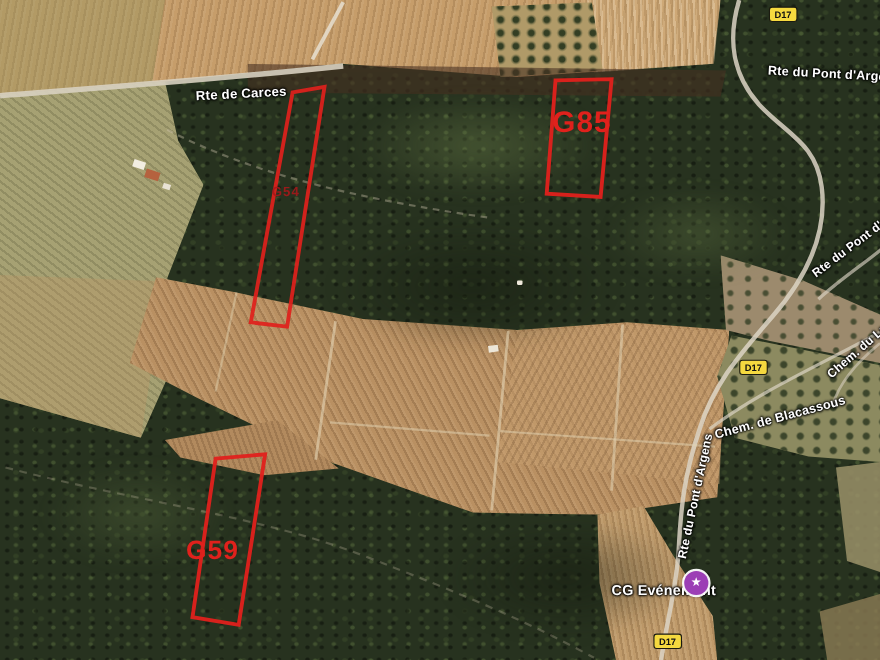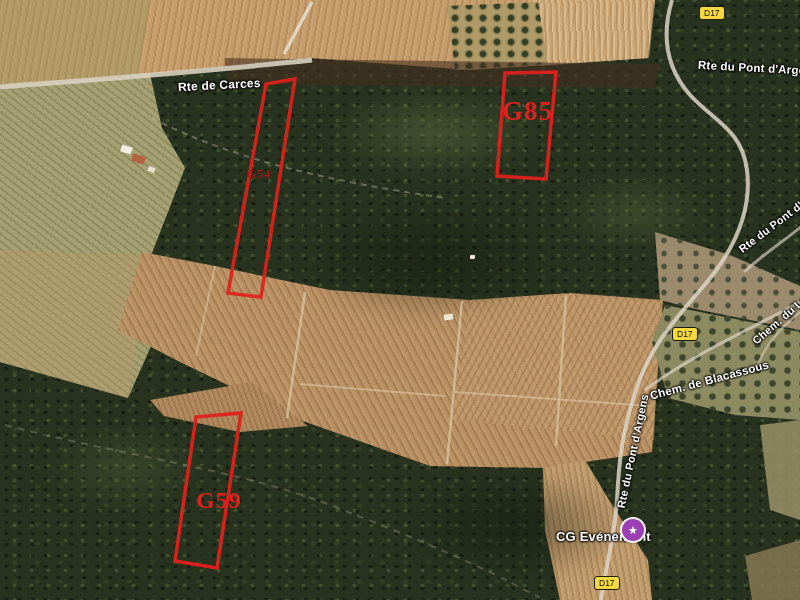--- a/index.html
+++ b/index.html
@@ -97,25 +97,25 @@
   svg.layer{pointer-events:none;}
   
   .maplabel{
     position:absolute; color:#fff; font-weight:700; font-size:12px;
     white-space:nowrap; letter-spacing:.2px;
     text-shadow:0 1px 2px rgba(0,0,0,.95), 0 -1px 2px rgba(0,0,0,.85),
                 1px 0 2px rgba(0,0,0,.85), -1px 0 2px rgba(0,0,0,.85);
   }
   .parcel-label{
     position:absolute; color:#e0211c; font-weight:700; letter-spacing:1px;
-    font-family:Liberation Serif, serif;
+    font-family:Liberation Sans, sans-serif;
   }
   .shield{
     position:absolute; background:#f5d93f; border:1px solid #1b1b10;
-    border-radius:3px; color:#111; font-weight:400; font-size:8.5px;
+    border-radius:3px; color:#111; font-weight:700; font-size:8.5px;
     padding:1px 4px; line-height:1.2;text-align:center;
   }
   .poi{position:absolute; left:622px; top:519px; width:22px; height:22px;}
   .poi-circle{
     width:22px; height:22px; border-radius:50%;
     background:#9c3fb5; box-shadow:0 0 0 2px rgba(255,255,255,0.95), 0 1px 3px rgba(0,0,0,.5);
     display:flex; align-items:center; justify-content:center;
     color:#fff; font-size:11px; line-height:1; cursor:pointer;
   }
 </style>
@@ -170,21 +170,21 @@
   <div class="structure" style="left:470px;top:255px;width:5px;height:4px;background:#efe9dc;border-radius:1px;"></div>
 
   <svg class="layer" viewBox="0 0 800 600">
     <polygon fill="none" stroke-width="3.5" opacity="0.92" points="266,84 295,79 261,297 228,293" stroke="#e0211c"></polygon>
     <polygon fill="none" stroke-width="3.5" opacity="0.95" points="505,73 556,72 546,179 497,176" stroke="#e0211c"></polygon>
     <polygon fill="none" stroke-width="3.5" opacity="0.95" points="196,417 241,413 217,568 175,561" stroke="#e0211c"></polygon>
   </svg>
 
   <div class="parcel-label" style="left:247px;top:167px;font-size:12px;color:#a5181a;opacity:.9;">G54</div>
   <div class="parcel-label" style="left:502px;top:96px;font-size:27px;">G85</div>
-  <div class="parcel-label" style="left:196px;top:487px;font-size:24px;">G59</div>
+  <div class="parcel-label" style="left:169px;top:487px;font-size:24px;">G59</div>
 
   <div class="maplabel" style="left:178px;top:78px;transform:rotate(-3deg);">Rte de Carces</div>
   <div class="maplabel" style="left:698px;top:62px;font-size:11.5px;transform:rotate(3deg);">Rte du Pont d'Argens</div>
   <div class="maplabel" style="left:740px;top:244px;font-size:11px;transform:rotate(-37deg);transform-origin:left center;">Rte du Pont d'A</div>
   <div class="maplabel" style="left:754px;top:336px;font-size:11px;transform:rotate(-41deg);transform-origin:left center;">Chem. du Lu</div>
   <div class="maplabel" style="left:648px;top:374px;font-size:11.5px;transform:rotate(-15deg);">Chem. de Blacassous</div>
   <div class="maplabel" style="left:577px;top:448px;font-size:11px;width:110px;text-align:center;transform:rotate(-78deg);">Rte du Pont d'Argens</div>
 
   <div class="shield" style="left:699px;top:6px;">D17</div>
   <div class="shield" style="left:672px;top:327px;">D17</div>

